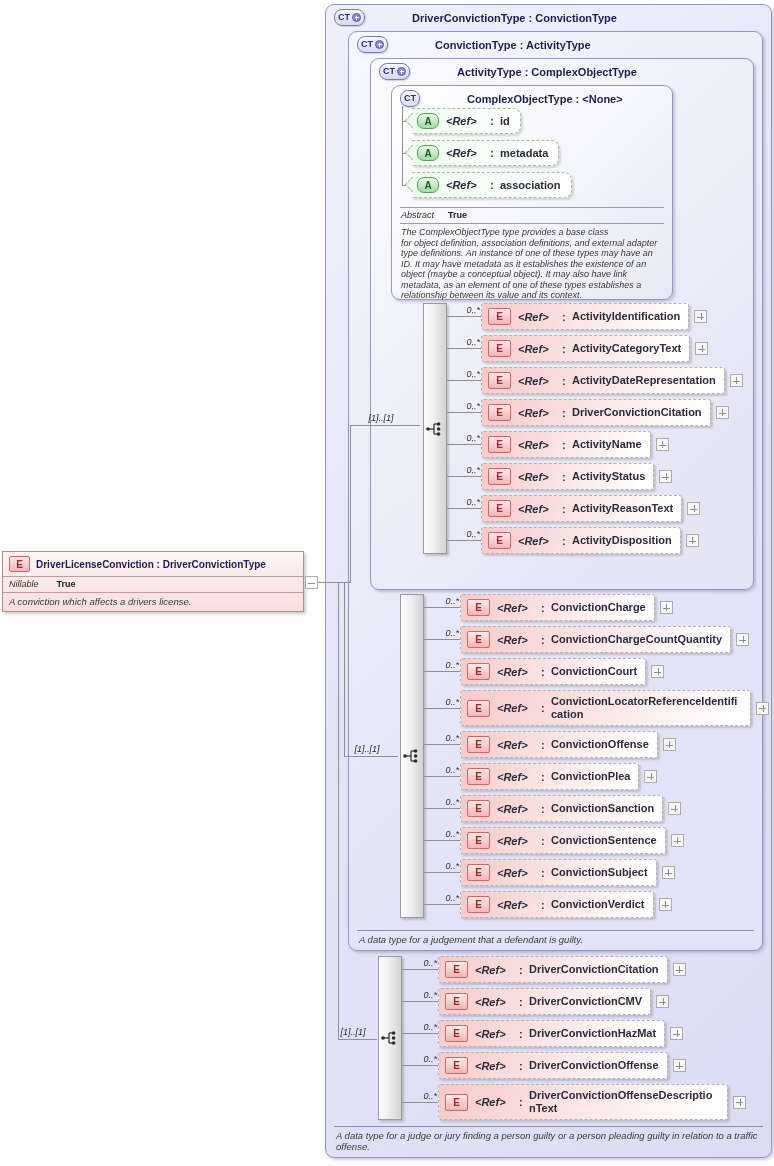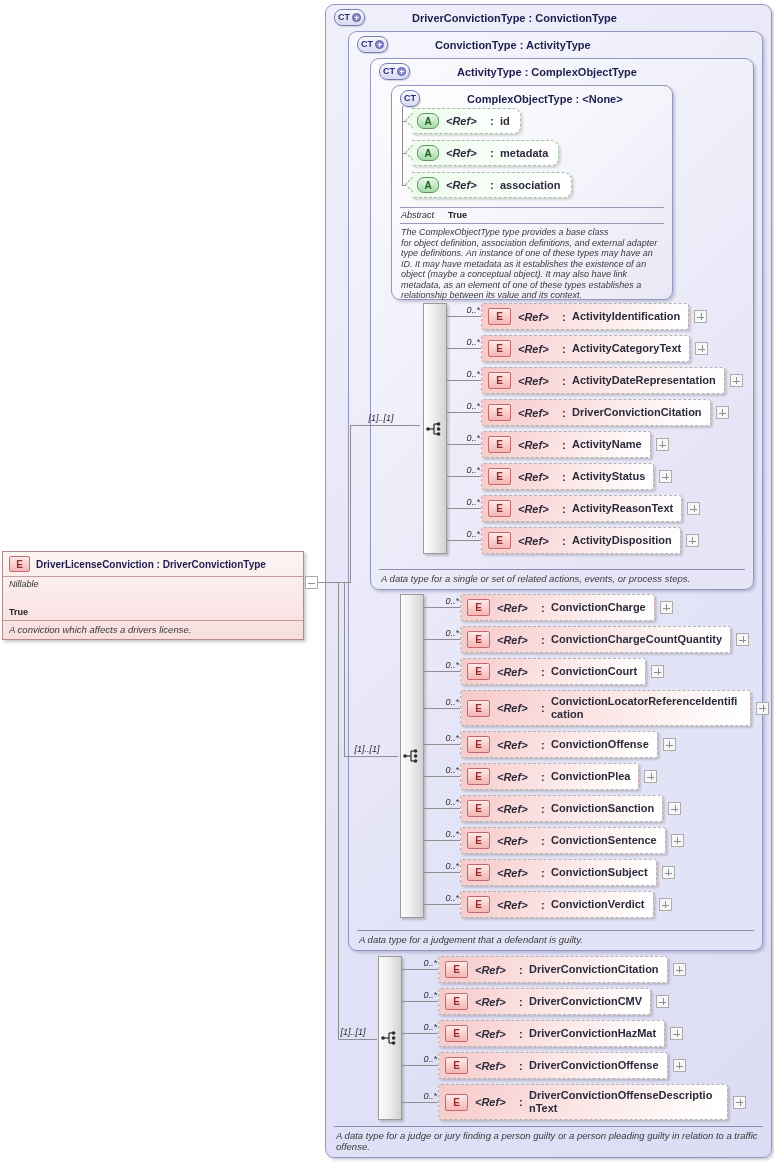--- a/index.html
+++ b/index.html
@@ -81,21 +81,21 @@
   .cot-desc{font-style:italic;font-size:9px;line-height:10.5px;color:#3a3a3a;
     padding:3px 1px 0 1px;white-space:pre-line;}
 
   
   .src-box{position:absolute;left:2px;top:551px;width:302px;box-sizing:border-box;
     border:1px solid #b48a8a;background:linear-gradient(to bottom,#fdf4f4,#f8dede);
     box-shadow:2px 2px 3px rgba(120,100,100,.35);}
   .src-header{display:flex;align-items:center;gap:6px;padding:4px 6px;}
   .src-title{font-size:10px;font-weight:bold;color:#1d1d4e;white-space:nowrap;}
   .src-sep{border-top:1px solid #c49c9c;margin:0;}
-  .src-prop{display:flex;align-items:baseline;gap:18px;padding:2px 6px 3px 6px;flex-direction:column;}
+  .src-prop{display:flex;align-items:baseline;gap:18px;padding:2px 6px 3px 6px;}
   .src-prop .p-label{font-style:italic;font-size:9px;color:#2e2e2e;}
   .src-prop .p-value{font-size:9px;font-weight:bold;color:#222222;}
   .src-desc{font-style:italic;font-size:9.5px;color:#3a3a3a;padding:3px 6px 4px 6px;}
 
   .collapse-box{position:absolute;left:305px;top:576px;width:13px;height:13px;box-sizing:border-box;
     border:1px solid #ababab;background:#ffffff;}
   .collapse-box::before{content:"";position:absolute;left:2px;right:2px;top:50%;height:1px;background:#8f8f8f;}
 
   
   .cline{position:absolute;background:#8f8f8f;z-index:6;}
@@ -296,21 +296,20 @@
                   <span class="e-icon">E</span>
                   <span class="ref-txt">&lt;Ref&gt;</span>
                   <span class="colon-txt">:</span>
                   <span class="el-name">ActivityDisposition</span>
                 </div>
                 <span class="plus"></span>
               </div>
             </div>
         </div>
 
-        <div class="box-footer">A data type for a single or set of related actions, events, or process steps.</div>
       </div>
 
       <div class="seq-wrap" style="left:51px;top:562px;">
         <div class="seq-bar">
           <svg width="20" height="16" viewBox="0 0 20 16">
             <line x1="3" y1="8" x2="9" y2="8" stroke="#2b2b2b" stroke-width="1.2"></line>
             <line x1="9" y1="3" x2="9" y2="13" stroke="#2b2b2b" stroke-width="1.2"></line>
             <line x1="9" y1="3" x2="13" y2="3" stroke="#2b2b2b" stroke-width="1.2"></line>
             <line x1="9" y1="13" x2="13" y2="13" stroke="#2b2b2b" stroke-width="1.2"></line>
             <circle cx="3" cy="8" r="1.8" fill="#2b2b2b"></circle>

